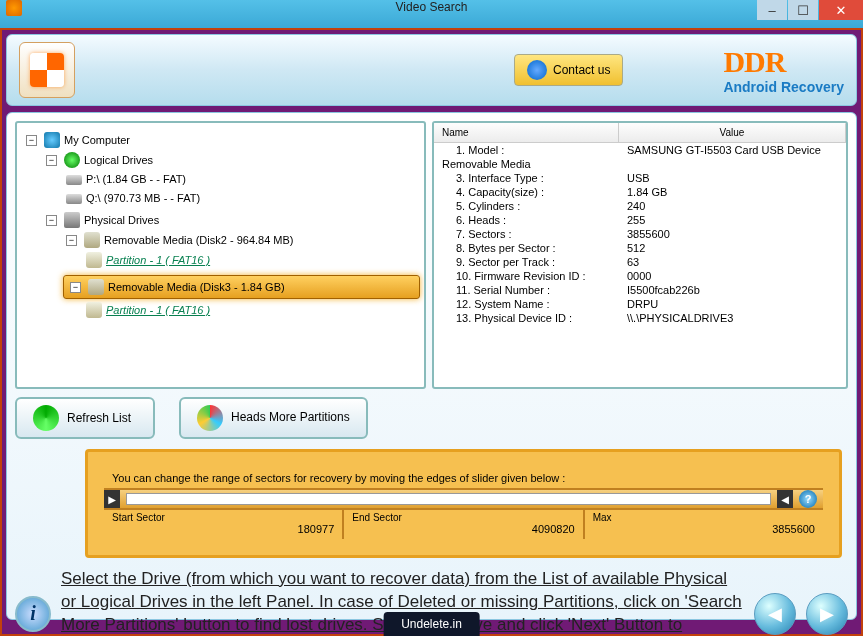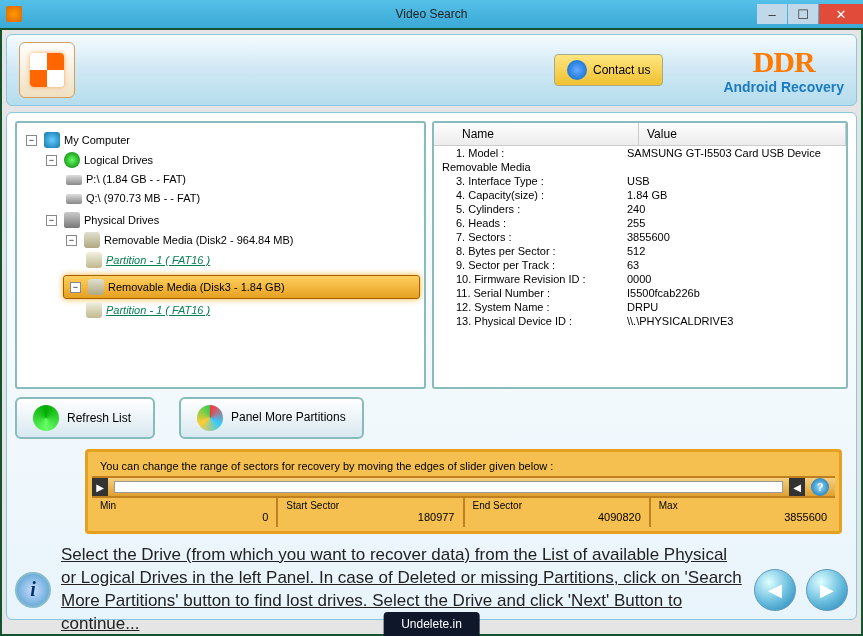--- a/index.html
+++ b/index.html
@@ -1,34 +1,34 @@
 <!DOCTYPE html>
 <html><head>
 <meta charset="utf-8">
 <style>
 * { box-sizing: border-box; margin: 0; padding: 0; }
 body { font-family: "Segoe UI", Tahoma, sans-serif; font-size: 11px; background: #fff; width: 863px; height: 636px; overflow: hidden; position: relative; }
 
-.titlebar { height: 28px; background: linear-gradient(#54c0e8, #3ba9d6); display: flex; align-items: center; color: #333; position: relative; }
+.titlebar { height: 28px; background: linear-gradient(#54c0e8, #3ba9d6); display: flex; color: #333; position: relative; }
 .titlebar .icon { width: 16px; height: 16px; margin: 0 6px; background: radial-gradient(circle, #f90, #d60); border-radius: 2px; }
 .titlebar .title { position: absolute; left: 50%; transform: translateX(-50%); font-size: 12px; color: #222; }
 .titlebar .wbtns { margin-left: auto; display: flex; }
 .titlebar .wbtn { width: 30px; height: 20px; display: flex; align-items: center; justify-content: center; font-size: 13px; }
 .titlebar .wbtn.min { background: #c0d8e8; }
 .titlebar .wbtn.max { background: #c0d8e8; margin-left: 1px; }
 .titlebar .wbtn.close { background: #e04b3a; color: #fff; width: 44px; margin-left: 1px; }
 
-.outer { border: 2px solid #14532d; height: 608px; padding: 4px; background: #e5e5e5; }
+.outer { border: 2px solid #c2410c; height: 608px; padding: 4px; background: #701a75; }
 
 .header { height: 72px; border: 1px solid #8bc6e0; border-radius: 6px; background: linear-gradient(#f4fbff, #cfe8f4 50%, #b5dded); display: flex; align-items: center; padding: 0 12px; margin-bottom: 6px; }
 .logo-box { width: 56px; height: 56px; border: 1px solid #d4a060; border-radius: 6px; background: linear-gradient(#fff, #f0e0c0); display: flex; align-items: center; justify-content: center; }
 .logo-inner { width: 34px; height: 34px; background: repeating-conic-gradient(#f60 0 25%, #fff 0 50%); border-radius: 4px; box-shadow: 0 0 4px rgba(255,120,0,.6); }
 .contact-btn { margin-left: auto; margin-right: 60px; background: linear-gradient(#ffe680, #f0c030); border: 1px solid #aa8; border-radius: 4px; padding: 5px 12px; display: flex; align-items: center; gap: 6px; font-size: 12px; }
 .contact-btn .av { width: 20px; height: 20px; border-radius: 50%; background: radial-gradient(#6af, #06c); }
-.brand { text-align: center; }
+.brand { text-align: left; margin-left: 40px; }
 .brand .ddr { font-family: Georgia, serif; font-size: 30px; font-weight: bold; color: #ff7a00; letter-spacing: -1px; }
 .brand .sub { color: #1a7bc4; font-size: 14px; font-weight: 600; }
 
 .panel { border: 1px solid #8bc6e0; border-radius: 6px; background: linear-gradient(#fff, #e8f4fb); padding: 8px; height: 508px; }
 
 .main-row { display: flex; gap: 6px; height: 268px; }
 .tree-pane { flex: 1; border: 2px solid #8bb; background: #fff; overflow: auto; padding: 6px 4px; border-radius: 3px; }
 .props-pane { width: 416px; border: 2px solid #8bb; background: #fff; border-radius: 3px; overflow: hidden; }
 
 .tree ul { list-style: none; padding-left: 20px; }
@@ -39,36 +39,36 @@
 .tree .ic { width: 16px; height: 16px; display: inline-block; }
 .ic.computer { background: radial-gradient(#6cf, #17a); border-radius: 3px; }
 .ic.globe { background: radial-gradient(#6f6, #070); border-radius: 50%; }
 .ic.drive { background: linear-gradient(#ddd, #888); border-radius: 2px; height: 10px; margin-top: 3px; }
 .ic.disks { background: linear-gradient(#ccc, #777); border-radius: 2px; }
 .ic.media { background: linear-gradient(#e0e0d0, #b0a880); border-radius: 3px; }
 .ic.part { background: linear-gradient(#f0f0e0, #c0b890); border-radius: 3px; }
 .tree .sel { background: linear-gradient(#ffd060, #e6a020); border: 1px solid #a06000; border-radius: 3px; padding: 3px 6px; box-shadow: 0 0 6px rgba(240,160,0,.8); }
 .tree .partition a { color: #088050; font-style: italic; text-decoration: underline; }
 
-.props-head { display: flex; background: linear-gradient(#fdfdfd, #ececec); border-bottom: 1px solid #ccc; font-size: 12px; padding-left: 20px; }
+.props-head { display: flex; background: linear-gradient(#fdfdfd, #ececec); border-bottom: 1px solid #ccc; font-size: 10px; }
 .props-head div { padding: 4px 8px; border-right: 1px solid #ccc; }
 .props-head .c1 { width: 185px; }
-.props-head .c2 { flex: 1; }
+.props-head .c2 { flex: 1; text-align: center; }
 .props-body { overflow: auto; height: 244px; }
 .props-body .row { display: flex; padding: 1px 0; font-size: 11px; }
 .props-body .c1 { width: 185px; padding-left: 22px; }
 .props-body .c2 { flex: 1; padding-left: 8px; }
 
 .btnrow { display: flex; gap: 24px; margin-top: 8px; }
 .bigbtn { display: flex; align-items: center; gap: 8px; background: linear-gradient(#fff, #d8e8f0); border: 2px solid #8bb; border-radius: 6px; padding: 6px 16px; font-size: 12px; min-width: 140px; }
 .bigbtn .bi { width: 26px; height: 26px; border-radius: 50%; }
 .bi.refresh { background: conic-gradient(#0a0, #6f6, #0a0); }
 .bi.search { background: conic-gradient(#f33, #3cf, #fc3, #3c5); }
 
-.slider-box { margin-top: 10px; border: 3px solid #e6a020; border-radius: 4px; background: #f6c050; padding: 4px; margin-left: 70px; margin-right: 6px; }
+.slider-box { margin-top: 10px; border: 3px solid #e6a020; border-radius: 4px; background: #f6c050; padding: 16px; margin-left: 70px; margin-right: 6px; }
 .slider-box .msg { padding: 4px 8px; font-size: 11px; }
 .slider-track { display: flex; align-items: center; border-top: 2px solid #c08020; border-bottom: 2px solid #c08020; background: linear-gradient(#f6d080, #e0a030); height: 22px; position: relative; }
 .slider-track .bar { flex: 1; height: 12px; margin: 0 6px; background: #fff; border: 1px solid #999; position: relative; }
 .slider-track .handle { width: 16px; height: 18px; background: #333; display: flex; align-items: center; justify-content: center; color: #fff; font-size: 10px; }
 .slider-track .help { width: 18px; height: 18px; border-radius: 50%; background: radial-gradient(#9df, #06a); color: #fff; display: flex; align-items: center; justify-content: center; margin: 0 6px; font-weight: bold; }
 .slider-vals { display: flex; }
 .slider-vals .cell { flex: 1; border-right: 2px solid #c08020; padding: 2px 8px 4px; }
 .slider-vals .cell:last-child { border-right: none; }
 .slider-vals .lbl { font-size: 10px; }
 .slider-vals .val { text-align: right; font-size: 11px; }
@@ -245,38 +245,34 @@
       </div>
     </div>
 
     <div class="btnrow">
       <div class="bigbtn">
           <span class="bi refresh"></span>
           <span>Refresh List</span>
         </div>
       <div class="bigbtn">
           <span class="bi search"></span>
-          <span style="line-height:1.1">Panel More Partitions</span>
+          <span style="line-height:1.1">Heads More Partitions</span>
         </div>
     </div>
 
     <div class="slider-box">
       <div class="msg">You can change the range of sectors for recovery by moving the edges of slider given below :</div>
       <div class="slider-track">
         <div class="handle">▶</div>
         <div class="bar"></div>
         <div class="handle">◀</div>
         <div class="help">?</div>
       </div>
       <div class="slider-vals">
         <div class="cell">
-            <div class="lbl">Min</div>
-            <div class="val">0</div>
-          </div>
-        <div class="cell">
             <div class="lbl">Start Sector</div>
             <div class="val">180977</div>
           </div>
         <div class="cell">
             <div class="lbl">End Sector</div>
             <div class="val">4090820</div>
           </div>
         <div class="cell">
             <div class="lbl">Max</div>
             <div class="val">3855600</div>

